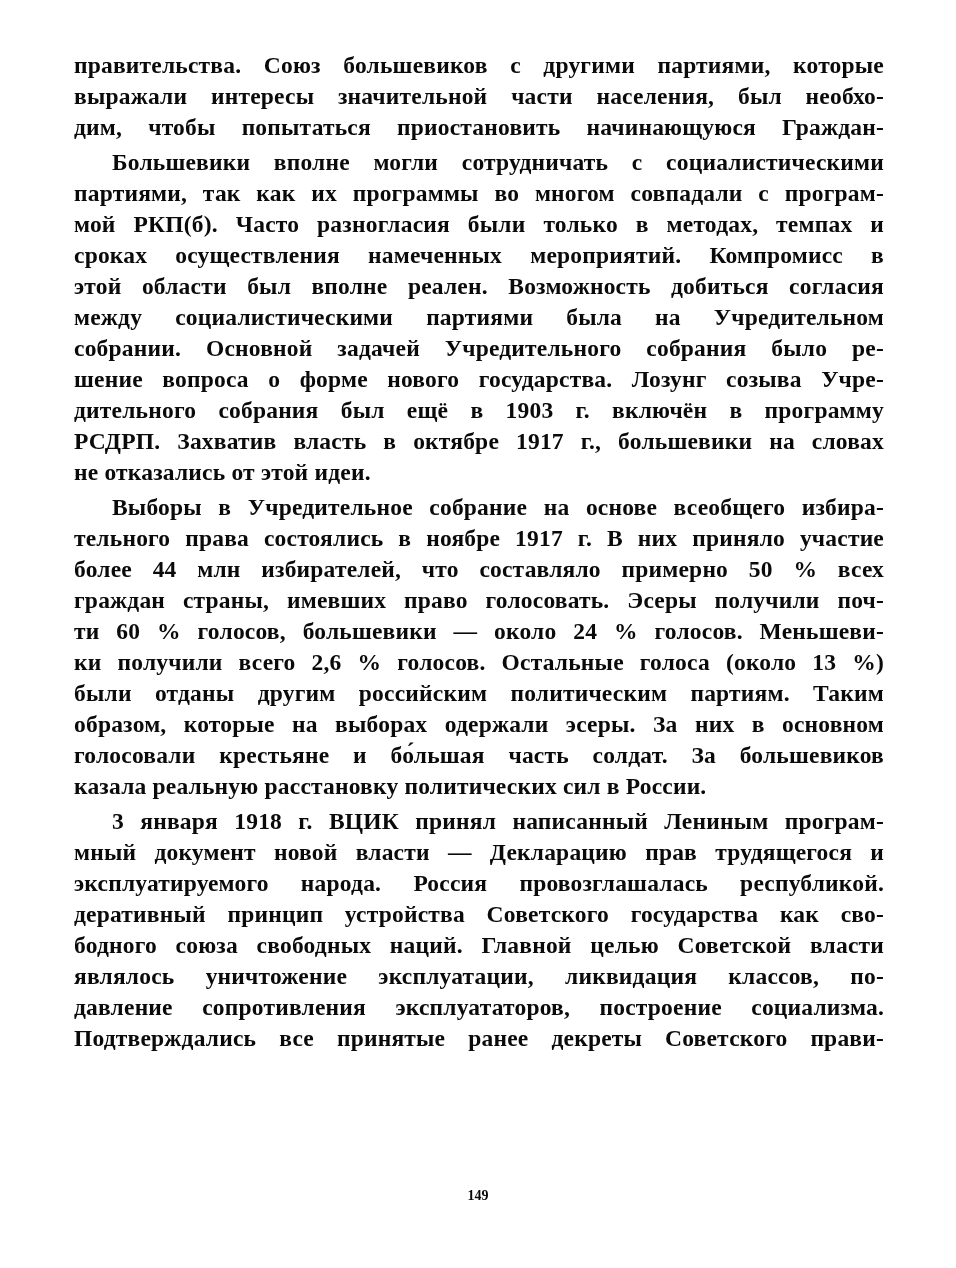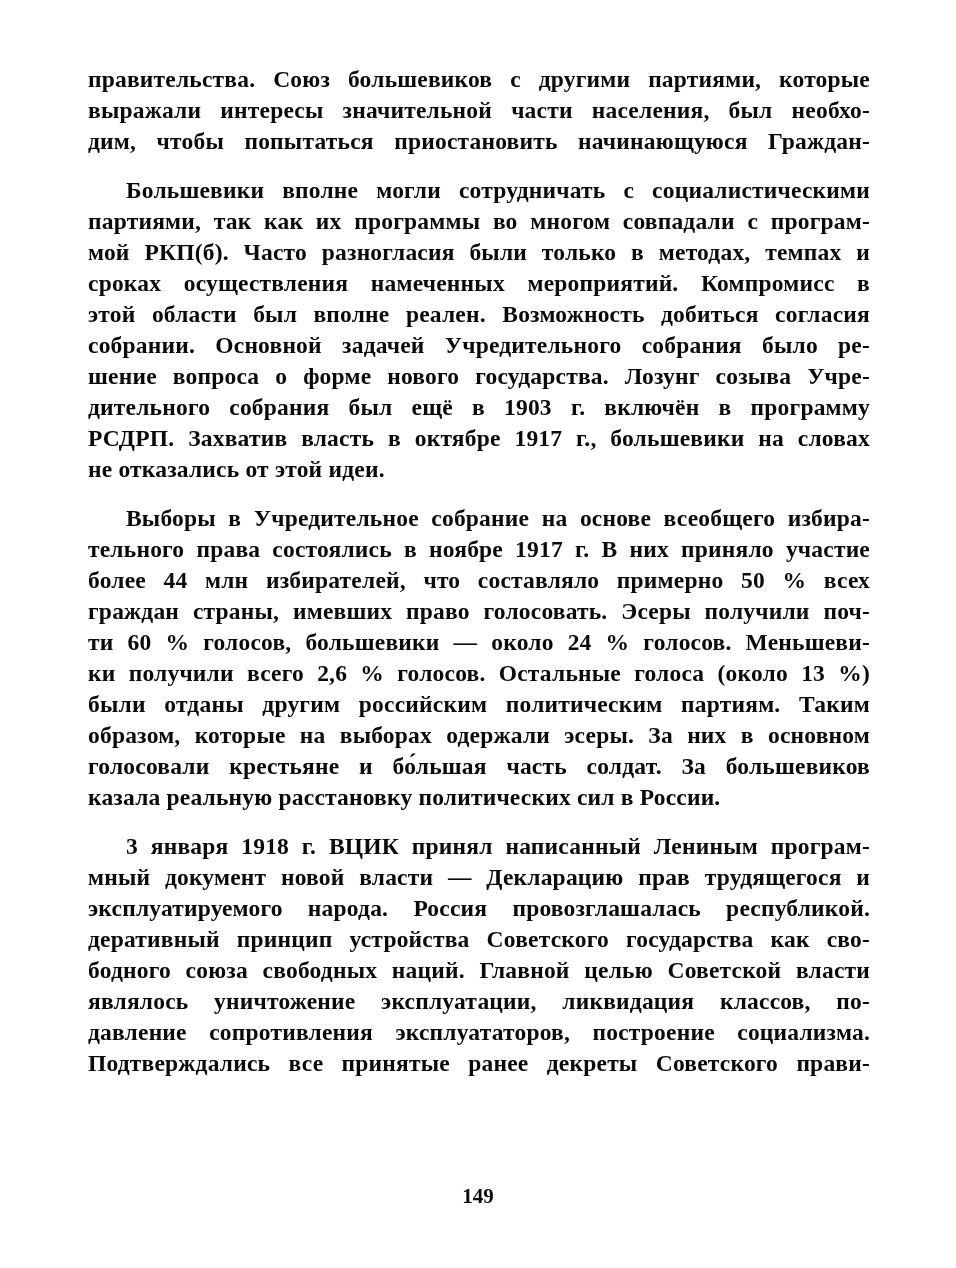--- a/index.html
+++ b/index.html
@@ -16,21 +16,21 @@
     font-family: "Liberation Serif", serif;
     color: #0a0a0a;
   }
   .text-block {
     position: absolute;
     left: 70px;
     top: 46px;
     width: 818px;
   }
   .paragraph {
-    margin: 18px;
+    margin: 4px;
     padding: 0;
   }
   .line {
     font-size: 23.5px;
     line-height: 31px;
     font-weight: bold;
     letter-spacing: 0.2px;
     text-align: justify;
     text-align-last: justify;
     white-space: normal;
@@ -40,41 +40,42 @@
   }
   .line.last {
     text-align-last: left;
   }
   .page-number {
     position: absolute;
     left: 0;
     top: 1182px;
     width: 956px;
     text-align: center;
-    font-size: 21px;
+    font-size: 14px;
     font-weight: bold;
     line-height: 28px;
   }
 </style>
 </head>
 <body>
 
 <div class="page">
   <div class="text-block" id="text-block">
       <div class="paragraph">
         <div class="line">правительства. Союз большевиков с другими партиями, которые</div>
         <div class="line">выражали интересы значительной части населения, был необхо-</div>
         <div class="line">дим, чтобы попытаться приостановить начинающуюся Граждан-</div>
       </div>
       <div class="paragraph">
         <div class="line indent">Большевики вполне могли сотрудничать с социалистическими</div>
         <div class="line">партиями, так как их программы во многом совпадали с програм-</div>
         <div class="line">мой РКП(б). Часто разногласия были только в методах, темпах и</div>
         <div class="line">сроках осуществления намеченных мероприятий. Компромисс в</div>
         <div class="line">этой области был вполне реален. Возможность добиться согласия</div>
+        <div class="line">между социалистическими партиями была на Учредительном</div>
         <div class="line">собрании. Основной задачей Учредительного собрания было ре-</div>
         <div class="line">шение вопроса о форме нового государства. Лозунг созыва Учре-</div>
         <div class="line">дительного собрания был ещё в 1903 г. включён в программу</div>
         <div class="line">РСДРП. Захватив власть в октябре 1917 г., большевики на словах</div>
         <div class="line last">не отказались от этой идеи.</div>
       </div>
       <div class="paragraph">
         <div class="line indent">Выборы в Учредительное собрание на основе всеобщего избира-</div>
         <div class="line">тельного права состоялись в ноябре 1917 г. В них приняло участие</div>
         <div class="line">более 44 млн избирателей, что составляло примерно 50 % всех</div>

